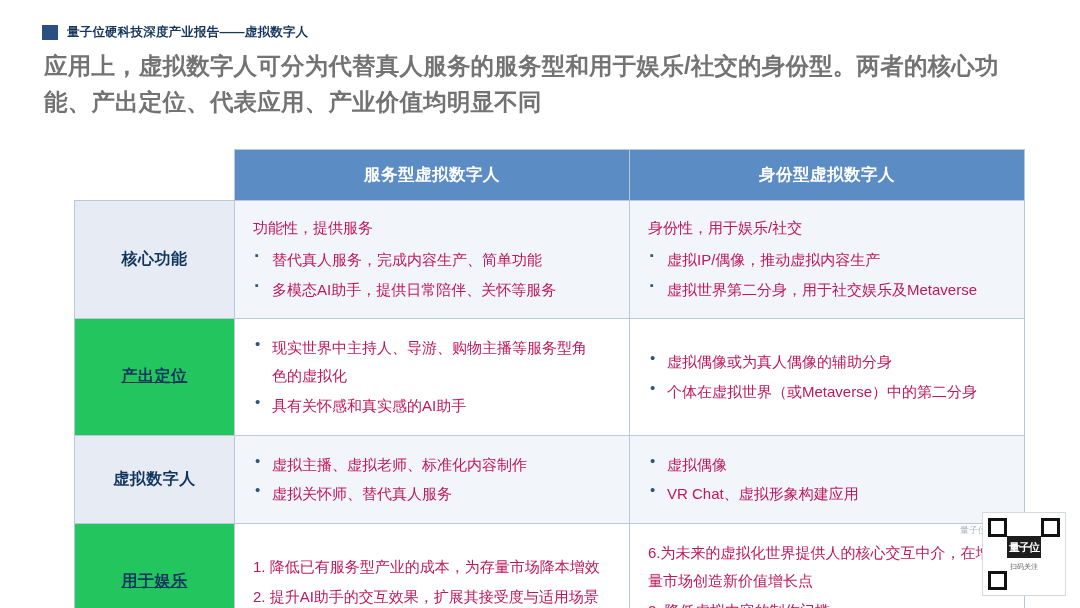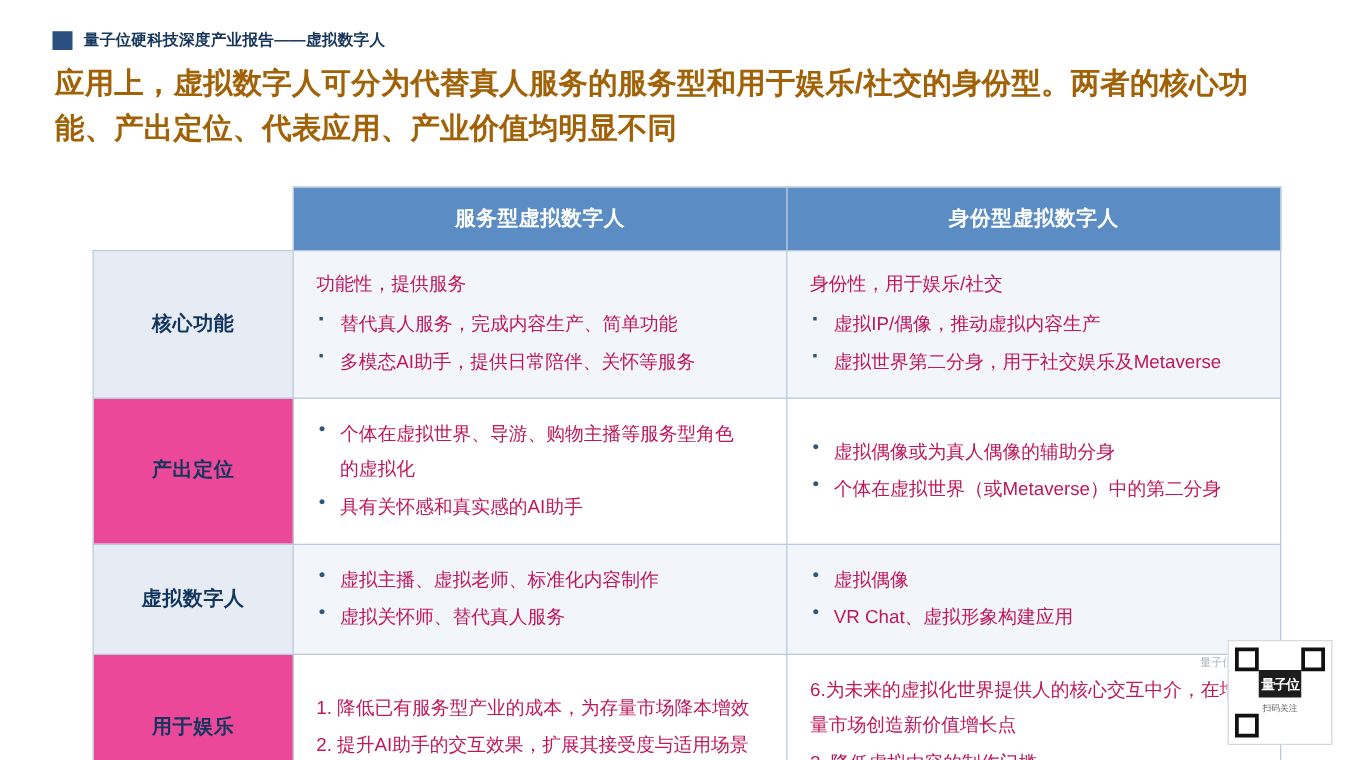--- a/index.html
+++ b/index.html
@@ -47,21 +47,21 @@
 
   
   .title {
     position: absolute;
     top: 48px;
     left: 44px;
     width: 1000px;
     font-size: 23.5px;
     font-weight: bold;
     line-height: 1.55;
-    color: #a16207;
+    color: #737373;
     letter-spacing: 0.2px;
   }
 
   
   .table-wrap {
     position: absolute;
     top: 149px;
     left: 74px;
     width: 950px;
   }
@@ -100,21 +100,21 @@
   }
   td.cell {
     padding: 13px 28px 13px 18px;
     font-size: 15px;
     line-height: 1.85;
     color: #be185d;
   }
   
   tr.band-a td.rowlabel { background: #e7ecf4; }
   tr.band-a td.cell     { background: #f2f5fa; }
-  tr.band-b td.rowlabel { background: #ec4899; }
+  tr.band-b td.rowlabel { background: #22c55e; text-decoration: underline; }
   tr.band-b td.cell     { background: #ffffff; }
 
   .lead {
     margin: 0 0 4px 0;
   }
   ul.bullets {
     list-style: none;
     margin: 0;
     padding: 0;
   }
@@ -237,21 +237,21 @@
               <li>虚拟IP/偶像，推动虚拟内容生产</li>
               <li>虚拟世界第二分身，用于社交娱乐及Metaverse</li>
             </ul>
           </td>
         </tr>
 
         <tr class="band-b">
           <td class="rowlabel">产出定位</td>
           <td class="cell">
             <ul class="bullets dot">
-              <li>个体在虚拟世界、导游、购物主播等服务型角色的虚拟化</li>
+              <li>现实世界中主持人、导游、购物主播等服务型角色的虚拟化</li>
               <li>具有关怀感和真实感的AI助手</li>
             </ul>
           </td>
           <td class="cell">
             <ul class="bullets dot">
               <li>虚拟偶像或为真人偶像的辅助分身</li>
               <li>个体在虚拟世界（或Metaverse）中的第二分身</li>
             </ul>
           </td>
         </tr>

